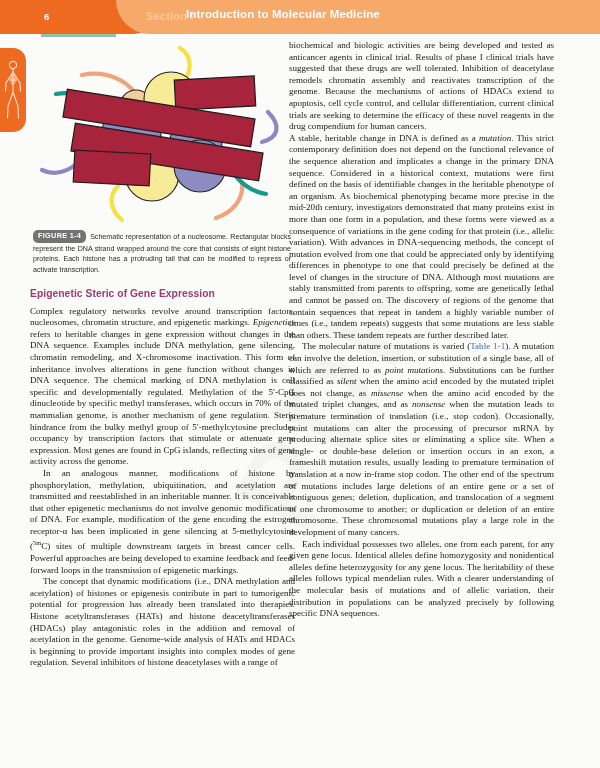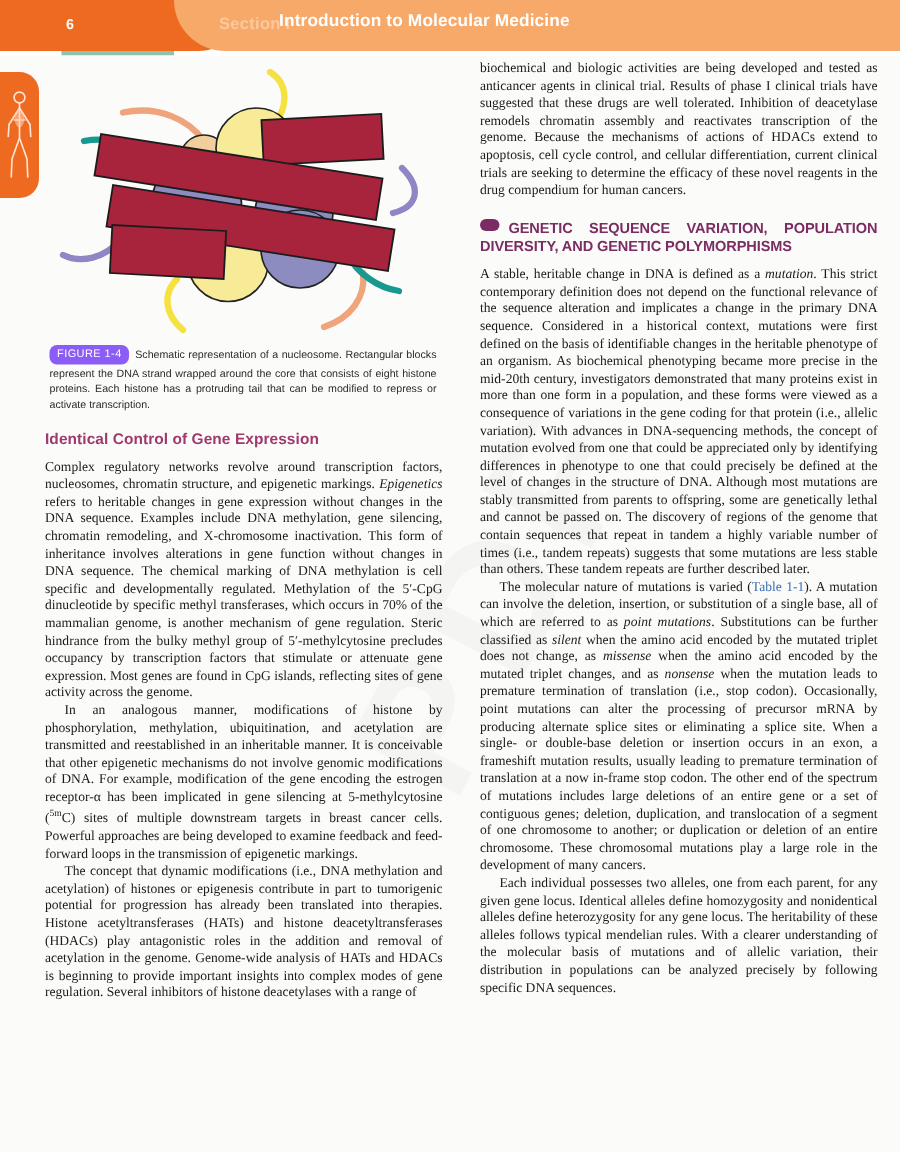--- a/index.html
+++ b/index.html
@@ -117,25 +117,25 @@
     top: 230px; left: 33px;
     width: 258px;
     font-family: "Liberation Sans", sans-serif;
     font-size: 7.1px;
     line-height: 10.6px;
     color: #2b2b2b;
     text-align: justify;
   }
   .fig-badge {
     display: inline-block;
-    background: #8b5cf6;
+    background: #737373;
     color: #ffffff;
     font-family: "Liberation Sans", sans-serif;
     font-size: 7.3px;
-    font-weight: normal;
+    font-weight: bold;
     letter-spacing: 0.3px;
     padding: 1.5px 5px 1.5px 5px;
     border-radius: 5px;
     margin-right: 4px;
     vertical-align: middle;
     position: relative;
     top: -0.5px;
   }
 
   
@@ -143,21 +143,21 @@
     position: absolute;
     width: 265px;
     text-align: justify;
     font-size: 9.05px;
     line-height: 11.6px;
     color: #1a1a1a;
     hyphens: auto;
     -webkit-hyphens: auto;
   }
   .col-left { top: 288px; left: 30px; }
-  .col-right { top: 40px; left: 320px; }
+  .col-right { top: 40px; left: 289px; }
 
   .col p { margin: 0; text-indent: 13px; }
   .col p.noindent { text-indent: 0; }
 
   
   h2.sub-head {
     margin: 0 0 6px 0;
     font-family: "Liberation Sans", sans-serif;
     font-size: 10.3px;
     font-weight: bold;
@@ -259,25 +259,24 @@
       <rect x="44" y="110" width="76" height="32" fill="#a8243c" transform="rotate(3 82 126)"></rect>
     </g>
   </svg>
 </div>
 
 <div class="fig-caption">
   <span class="fig-badge">FIGURE 1-4</span><span>Schematic representation of a nucleosome. Rectangular blocks represent the DNA strand wrapped around the core that consists of eight histone proteins. Each histone has a protruding tail that can be modified to repress or activate transcription.</span>
 </div>
 
 <div class="col col-left">
-  <h2 class="sub-head">Identical Control of Gene Expression</h2>
+  <h2 class="sub-head">Epigenetic Steric of Gene Expression</h2>
   <p class="noindent">Complex regulatory networks revolve around transcription factors, nucleosomes, chromatin structure, and epigenetic markings. <i>Epigenetics</i> refers to heritable changes in gene expression without changes in the DNA sequence. Examples include DNA methylation, gene silencing, chromatin remodeling, and X-chromosome inactivation. This form of inheritance involves alterations in gene function without changes in DNA sequence. The chemical marking of DNA methylation is cell specific and developmentally regulated. Methylation of the 5′-CpG dinucleotide by specific methyl transferases, which occurs in 70% of the mammalian genome, is another mechanism of gene regulation. Steric hindrance from the bulky methyl group of 5′-methylcytosine precludes occupancy by transcription factors that stimulate or attenuate gene expression. Most genes are found in CpG islands, reflecting sites of gene activity across the genome.</p>
   <p>In an analogous manner, modifications of histone by phosphorylation, methylation, ubiquitination, and acetylation are transmitted and reestablished in an inheritable manner. It is conceivable that other epigenetic mechanisms do not involve genomic modifications of DNA. For example, modification of the gene encoding the estrogen receptor-α has been implicated in gene silencing at 5-methylcytosine (<sup>5m</sup>C) sites of multiple downstream targets in breast cancer cells. Powerful approaches are being developed to examine feedback and feed-forward loops in the transmission of epigenetic markings.</p>
   <p>The concept that dynamic modifications (i.e., DNA methylation and acetylation) of histones or epigenesis contribute in part to tumorigenic potential for progression has already been translated into therapies. Histone acetyltransferases (HATs) and histone deacetyltransferases (HDACs) play antagonistic roles in the addition and removal of acetylation in the genome. Genome-wide analysis of HATs and HDACs is beginning to provide important insights into complex modes of gene regulation. Several inhibitors of histone deacetylases with a range of</p>
 </div>
 
 <div class="col col-right">
   <p class="noindent">biochemical and biologic activities are being developed and tested as anticancer agents in clinical trial. Results of phase I clinical trials have suggested that these drugs are well tolerated. Inhibition of deacetylase remodels chromatin assembly and reactivates transcription of the genome. Because the mechanisms of actions of HDACs extend to apoptosis, cell cycle control, and cellular differentiation, current clinical trials are seeking to determine the efficacy of these novel reagents in the drug compendium for human cancers.</p>
-  <h2 class="major-head"><span class="head-pill"></span><span>GENETIC SEQUENCE VARIATION, POPULATION DIVERSITY, AND GENETIC POLYMORPHISMS</span></h2>
   <p class="noindent">A stable, heritable change in DNA is defined as a <i>mutation</i>. This strict contemporary definition does not depend on the functional relevance of the sequence alteration and implicates a change in the primary DNA sequence. Considered in a historical context, mutations were first defined on the basis of identifiable changes in the heritable phenotype of an organism. As biochemical phenotyping became more precise in the mid-20th century, investigators demonstrated that many proteins exist in more than one form in a population, and these forms were viewed as a consequence of variations in the gene coding for that protein (i.e., allelic variation). With advances in DNA-sequencing methods, the concept of mutation evolved from one that could be appreciated only by identifying differences in phenotype to one that could precisely be defined at the level of changes in the structure of DNA. Although most mutations are stably transmitted from parents to offspring, some are genetically lethal and cannot be passed on. The discovery of regions of the genome that contain sequences that repeat in tandem a highly variable number of times (i.e., tandem repeats) suggests that some mutations are less stable than others. These tandem repeats are further described later.</p>
   <p>The molecular nature of mutations is varied (<span class="xref">Table 1-1</span>). A mutation can involve the deletion, insertion, or substitution of a single base, all of which are referred to as <i>point mutations</i>. Substitutions can be further classified as <i>silent</i> when the amino acid encoded by the mutated triplet does not change, as <i>missense</i> when the amino acid encoded by the mutated triplet changes, and as <i>nonsense</i> when the mutation leads to premature termination of translation (i.e., stop codon). Occasionally, point mutations can alter the processing of precursor mRNA by producing alternate splice sites or eliminating a splice site. When a single- or double-base deletion or insertion occurs in an exon, a frameshift mutation results, usually leading to premature termination of translation at a now in-frame stop codon. The other end of the spectrum of mutations includes large deletions of an entire gene or a set of contiguous genes; deletion, duplication, and translocation of a segment of one chromosome to another; or duplication or deletion of an entire chromosome. These chromosomal mutations play a large role in the development of many cancers.</p>
   <p>Each individual possesses two alleles, one from each parent, for any given gene locus. Identical alleles define homozygosity and nonidentical alleles define heterozygosity for any gene locus. The heritability of these alleles follows typical mendelian rules. With a clearer understanding of the molecular basis of mutations and of allelic variation, their distribution in populations can be analyzed precisely by following specific DNA sequences.</p>
 </div>
 
 </body></html>

